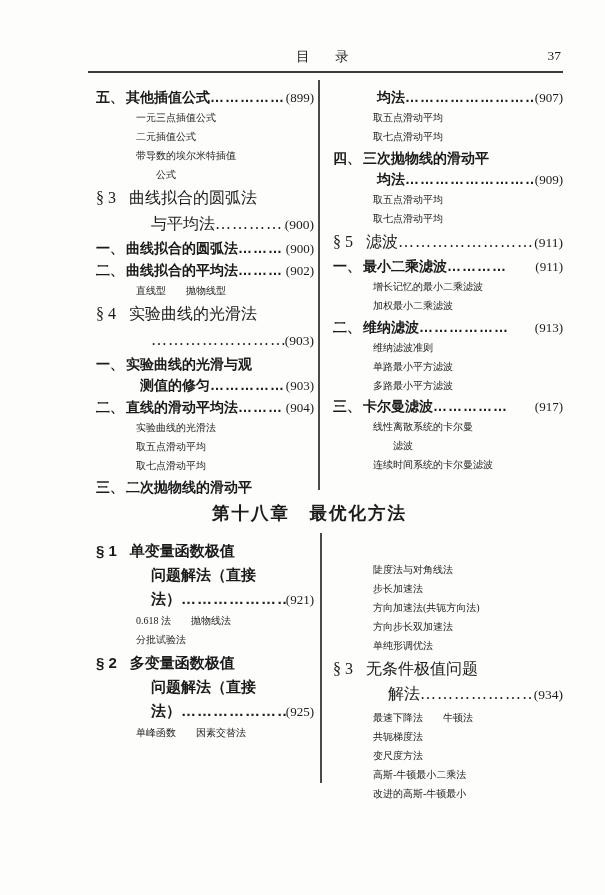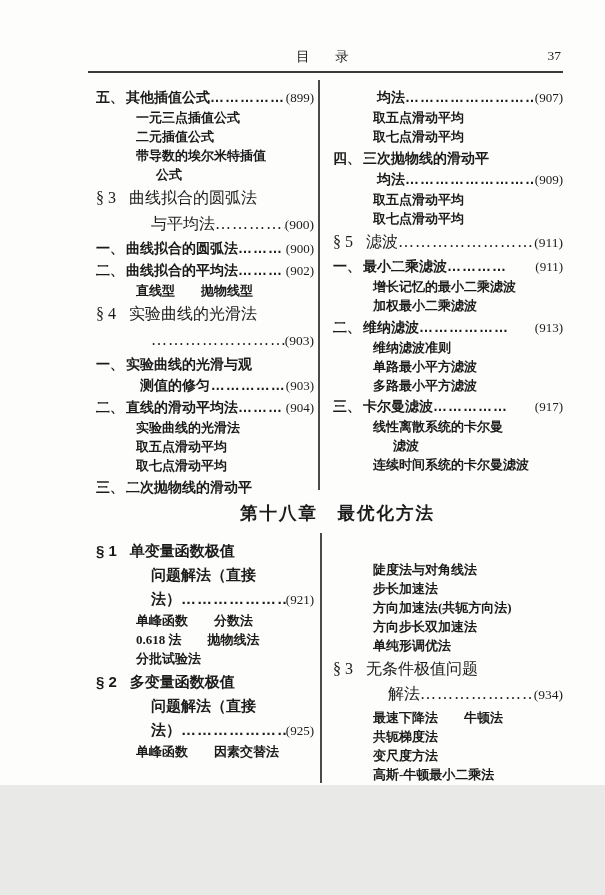--- a/index.html
+++ b/index.html
@@ -3,21 +3,21 @@
 <meta charset="utf-8">
 <style>
   html,body { margin:0; padding:0; }
   body {
     width:605px; height:895px;
     background:#e9e9e7;
     font-family:"Liberation Serif", serif;
   }
   .page {
     position:relative;
-    width:605px; height:785px;
+    width:605px; height:895px;
     background:#fdfdfc;
     color:#1b1b1b;
     overflow:hidden;
   }
   
   .hdr {
     position:absolute; top:48px; left:88px; width:475px; height:20px;
     font-size:13.5px;
   }
   .hdr-title {
@@ -36,61 +36,60 @@
   .col { position:absolute; }
   .col1L { top:86px;  left:96px;  width:218px; }
   .col1R { top:86px;  left:333px; width:230px; }
   .col2L { top:538px; left:96px;  width:218px; }
   .col2R { top:534px; left:333px; width:230px;margin-top:26px; }
   .vdiv { position:absolute; width:1.5px; background:#4a4a48; }
   .vdiv1 { left:318px; top:80px;  height:410px; }
   .vdiv2 { left:320px; top:533px; height:250px; }
   
   .chapter {
-    position:absolute; top:501px; left:100px; width:475px;
+    position:absolute; top:501px; left:72px; width:475px;
     text-align:center; font-size:17.5px; font-weight:bold;
     letter-spacing:2px;
     font-family:Liberation Mono, monospace;
   }
   
   .line {
     display:flex; align-items:baseline;
     white-space:nowrap;
   }
   .line .num  { flex:none; }
   .line .txt  { flex:none; }
   .line .dots { flex:1 1 0; overflow:hidden; letter-spacing:1px; min-width:0; }
   .line .pg   { flex:none; font-family:"Liberation Serif", serif; }
   
   .b {  
     font-family:"Liberation Sans", sans-serif;
     font-weight:bold; font-size:14px; line-height:20px; margin:1px 0;
   }
   .b .pg { font-size:13px; font-weight:normal; }
   .s {  
-    font-size:13px; line-height:18.5px; margin:0.5px 0;
+    font-size:10px; line-height:18.5px; margin:0.5px 0;
     font-family:"Liberation Serif", serif;
-    font-weight:bold;
   }
   .sec { 
     font-size:16px; line-height:24px; margin:1.5px 0;
     font-family:"Liberation Serif", serif;
   }
   .sec .pg { font-size:13.5px; }
   .secb { 
     font-family:"Liberation Sans", sans-serif;
     font-weight:bold; font-size:15px; line-height:23px; margin:1px 0;
   }
   .secb .pg { font-size:13px; font-weight:normal; }
   .sec .num, .secb .num { margin-right:13px; }
   .b .num { margin-right:2px; }
   
   .i0  { padding-left:0; }
   .i1  { padding-left:40px; }
-  .i1c { padding-left:42px;text-align:right; }  
+  .i1c { padding-left:42px; }  
   .i2  { padding-left:60px; }
 </style>
 </head>
 <body>
 
 <div class="page">
 
   <div class="hdr">
     <div class="hdr-title">目　录</div>
     <div class="hdr-pagenum">37</div>
@@ -390,26 +389,20 @@
         <span class="pg"></span>
       </div>
 
       <div class="line secb i1c">
         <span class="num"></span>
         <span class="txt">法）</span>
         <span class="dots">…………………………</span>
         <span class="pg">(921)</span>
       </div>
 
-      <div class="line s i1">
-        <span class="num"></span>
-        <span class="txt">单峰函数　　分数法</span>
-        <span class="dots"></span>
-        <span class="pg"></span>
-      </div>
 
       <div class="line s i1">
         <span class="num"></span>
         <span class="txt">0.618 法　　抛物线法</span>
         <span class="dots"></span>
         <span class="pg"></span>
       </div>
 
       <div class="line s i1">
         <span class="num"></span>

